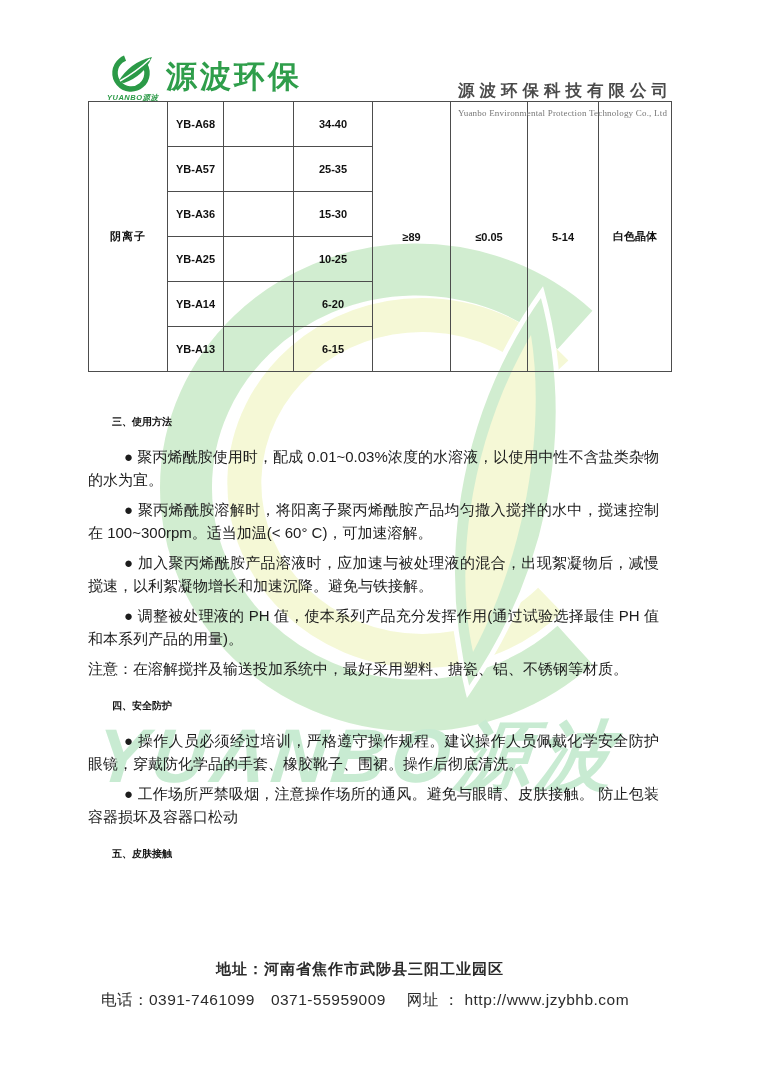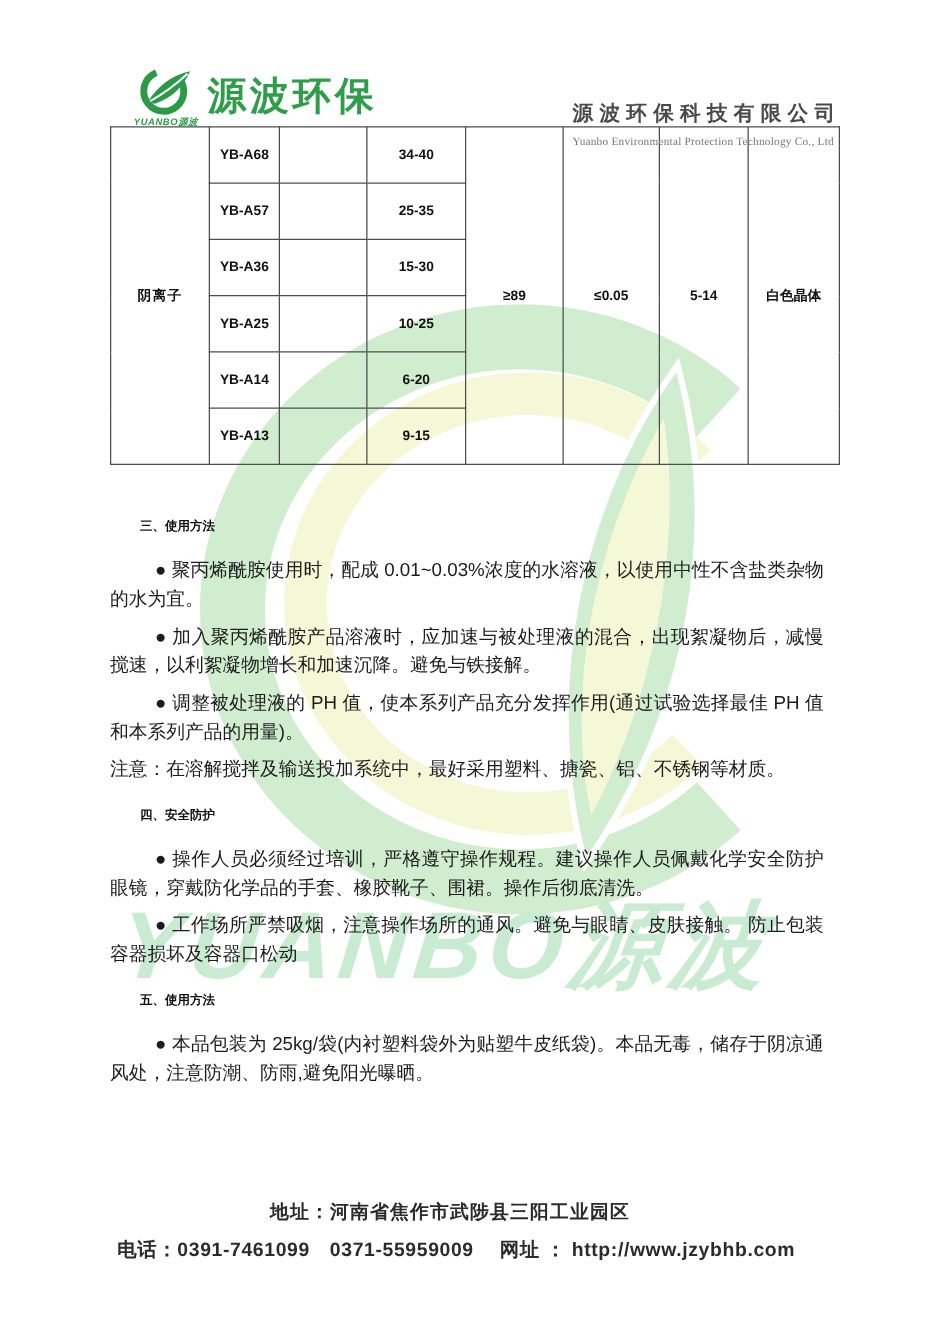--- a/index.html
+++ b/index.html
@@ -50,21 +50,21 @@
   .content p{margin:0 13px 7px 0;}
   .content p.bullet{text-indent:36px;}
   .content p.note{text-indent:0;}
   
   .footer-address{
     position:absolute;left:0;top:960px;width:720px;z-index:1;
     text-align:center;font-size:15px;font-weight:600;color:#2b2b2b;letter-spacing:1px;
   }
   .footer-contact{
     position:absolute;left:0;top:990px;width:730px;z-index:1;
-    text-align:center;font-size:15.5px;font-weight:700;color:#2b2b2b;letter-spacing:.5px;
+    text-align:center;font-size:15.5px;font-weight:400;color:#2b2b2b;letter-spacing:.5px;
   }
 </style>
 </head>
 <body>
 
 <div class="page">
 
   <svg class="wm-svg" width="760" height="1075" viewBox="0 0 760 1075">
     <g opacity="0.9">
       <path d="M 575 330 A 230 218 0 1 0 575 645" stroke="#cdeccb" stroke-width="52" fill="none"></path>
@@ -126,36 +126,36 @@
         <td>10-25</td>
       </tr>
       <tr>
         <td>YB-A14</td>
         <td></td>
         <td>6-20</td>
       </tr>
       <tr>
         <td>YB-A13</td>
         <td></td>
-        <td>9-15</td>
+        <td>6-15</td>
       </tr>
     </tbody>
   </table>
 
   <div class="content">
     <h3>三、使用方法</h3>
     <p class="bullet">● 聚丙烯酰胺使用时，配成 0.01~0.03%浓度的水溶液，以使用中性不含盐类杂物的水为宜。</p>
+    <p class="bullet">● 聚丙烯酰胺溶解时，将阳离子聚丙烯酰胺产品均匀撒入搅拌的水中，搅速控制在 100~300rpm。适当加温(&lt; 60° C)，可加速溶解。</p>
     <p class="bullet">● 加入聚丙烯酰胺产品溶液时，应加速与被处理液的混合，出现絮凝物后，减慢搅速，以利絮凝物增长和加速沉降。避免与铁接解。</p>
     <p class="bullet">● 调整被处理液的 PH 值，使本系列产品充分发挥作用(通过试验选择最佳 PH 值和本系列产品的用量)。</p>
     <p class="note">注意：在溶解搅拌及输送投加系统中，最好采用塑料、搪瓷、铝、不锈钢等材质。</p>
 
     <h3 class="gap">四、安全防护</h3>
     <p class="bullet">● 操作人员必须经过培训，严格遵守操作规程。建议操作人员佩戴化学安全防护眼镜，穿戴防化学品的手套、橡胶靴子、围裙。操作后彻底清洗。</p>
     <p class="bullet">● 工作场所严禁吸烟，注意操作场所的通风。避免与眼睛、皮肤接触。 防止包装容器损坏及容器口松动</p>
 
-    <h3 class="gap">五、使用方法</h3>
-    <p class="bullet">● 本品包装为 25kg/袋(内衬塑料袋外为贴塑牛皮纸袋)。本品无毒，储存于阴凉通风处，注意防潮、防雨,避免阳光曝晒。</p>
+    <h3 class="gap">五、皮肤接触</h3>
   </div>
 
   <div class="footer-address">地址：河南省焦作市武陟县三阳工业园区</div>
   <div class="footer-contact">电话：0391-7461099　0371-55959009　 网址 ： http://www.jzybhb.com</div>
 
 </div>
 
 </body></html>

